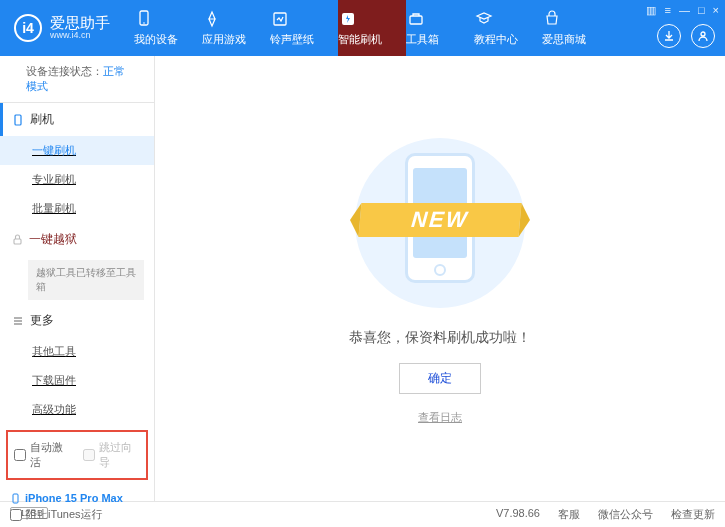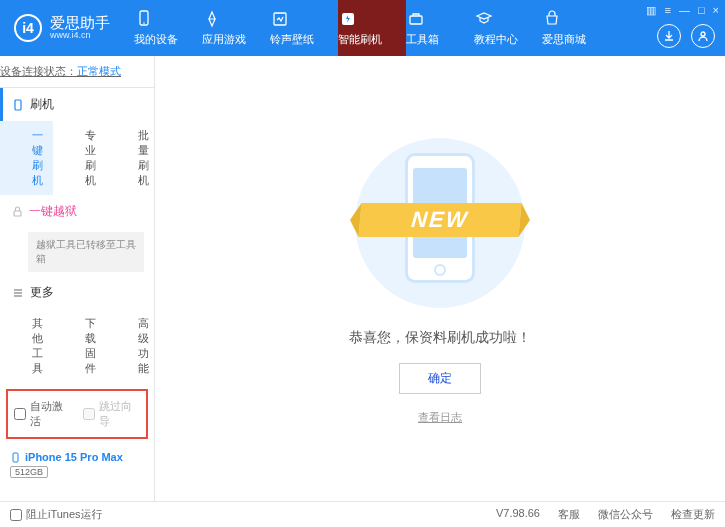--- a/index.html
+++ b/index.html
@@ -14,25 +14,25 @@
 .nav-item { width: 68px; display: flex; flex-direction: column; align-items: flex-start; justify-content: center; gap: 3px; cursor: pointer; }
 .nav-item.active { background: #7f1d1d; }
 .nav-icon { width: 20px; height: 20px; display: flex; align-items: center; justify-content: center; }
 .nav-label { font-size: 11px; }
 .win-controls { position: absolute; right: 6px; top: 4px; display: flex; gap: 8px; font-size: 11px; }
 .win-btn { cursor: pointer; opacity: 0.9; }
 .header-actions { position: absolute; right: 10px; bottom: 8px; display: flex; gap: 10px; }
 .circle-btn { width: 24px; height: 24px; border: 1.5px solid #fff; border-radius: 50%; display: flex; align-items: center; justify-content: center; cursor: pointer; }
 .body-area { display: flex; height: 445px; }
 .sidebar { width: 155px; border-right: 1px solid #e5e5e5; display: flex; flex-direction: column; }
-.device-status { padding: 8px 0; font-size: 11px; color: #666; border-bottom: 1px solid #e5e5e5; text-decoration: underline; }
+.device-status { padding: 8px 26px; font-size: 11px; color: #666; border-bottom: 1px solid #e5e5e5; }
 .device-status .mode { color: #2186f0; }
 .side-group-header { padding: 8px 12px; font-size: 12px; color: #333; display: flex; align-items: center; gap: 6px; background: #fff; }
 .side-group-header.active-group { border-left: 3px solid #2186f0; padding-left: 9px; }
-.side-list { display: flex; flex-direction: row; }
+.side-list { display: flex; flex-direction: column; text-decoration: underline; }
 .side-item { padding: 7px 10px 7px 32px; font-size: 11px; color: #555; cursor: pointer; }
 .side-item.active { background: #e6f2fe; color: #2186f0; }
 .side-note { margin: 4px 10px 4px 28px; padding: 6px 8px; background: #f2f2f2; font-size: 10px; color: #888; line-height: 1.4; }
 .lock-icon { color: #bbb; }
 .checkbox-row { border: 2px solid #e74c3c; margin: 6px; padding: 8px 6px; display: flex; gap: 12px; font-size: 11px; color: #666; }
 .cb { display: flex; align-items: center; gap: 4px; }
 .cb input { width: 12px; height: 12px; }
 .device-info { padding: 6px 10px; font-size: 11px; }
 .device-name { color: #2186f0; font-weight: bold; display: flex; align-items: center; gap: 4px; }
 .storage-badge { display: inline-block; border: 1px solid #aaa; padding: 0 4px; font-size: 9px; color: #666; margin-top: 3px; border-radius: 2px; }
@@ -169,21 +169,21 @@
       <div class="side-item">批量刷机</div>
     </div>
 
     <div class="side-group-header">
       <span class="lock-icon">
           <svg width="11" height="11" viewBox="0 0 11 11">
             <rect x="2" y="5" width="7" height="5" rx="1" fill="none" stroke="#bbb" stroke-width="1.1"></rect>
             <path d="M3.5 5 V3 A2 2 0 0 1 7.5 3 V5" fill="none" stroke="#bbb" stroke-width="1.1"></path>
           </svg>
         </span>
-      <span style="color:#ec4899">一键越狱</span>
+      <span style="color:#7f1d1d">一键越狱</span>
     </div>
     <div class="side-note">越狱工具已转移至工具箱</div>
 
     <div class="side-group-header">
       <svg width="12" height="12" viewBox="0 0 12 12">
           <path d="M2 3 H10 M2 6 H10 M2 9 H10" stroke="#666" stroke-width="1.2"></path>
         </svg>
       <span>更多</span>
     </div>
     <div class="side-list">

